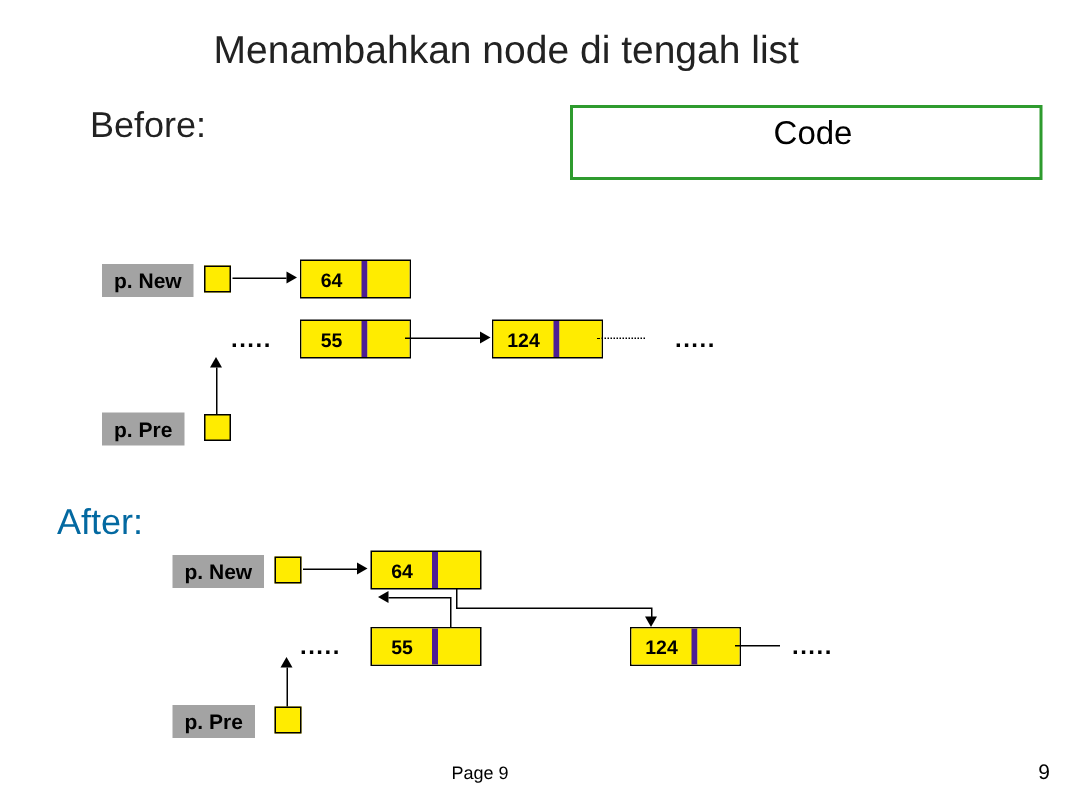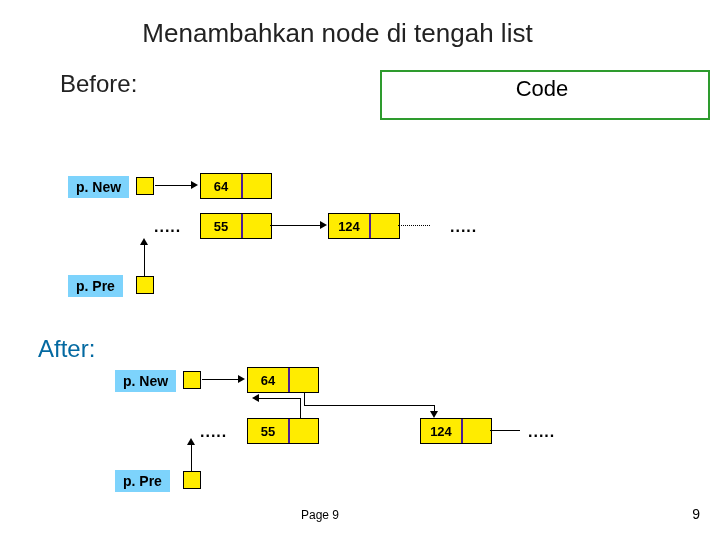--- a/index.html
+++ b/index.html
@@ -33,50 +33,50 @@
     left: 38px;
     font-size: 24px;
     color: #0369a1;
   }
   .code-box {
     position: absolute;
     top: 70px;
     left: 380px;
     width: 300px;
     border: 2px solid #2e9b2e;
-    padding: 4px 16px 10px 10px;
+    padding: 4px 1px 10px 10px;
   }
   .code-title {
     font-size: 22px;
     text-align: center;
     margin-bottom: 6px;
   }
   .code-line {
     font-size: 15px;
     font-weight: bold;
     color: #111;
     line-height: 1.6;
   }
   .label-box {
     position: absolute;
-    background: #7dd3fc;
+    background: #a3a3a3;
     font-size: 14px;
     font-weight: bold;
     padding: 3px 8px;
   }
   .node {
     position: absolute;
     display: flex;
     border: 1px solid #000;
     height: 24px;
   }
   .node .val {
     width: 40px;
     background: #ffec00;
-    border-right: 2px solid #4c1d95;
+    border-right: 4px solid #4c1d95;
     display: flex;
     align-items: center;
     justify-content: center;
     font-size: 13px;
     font-weight: bold;
   }
   .node .ptr {
     width: 28px;
     background: #ffec00;
   }

